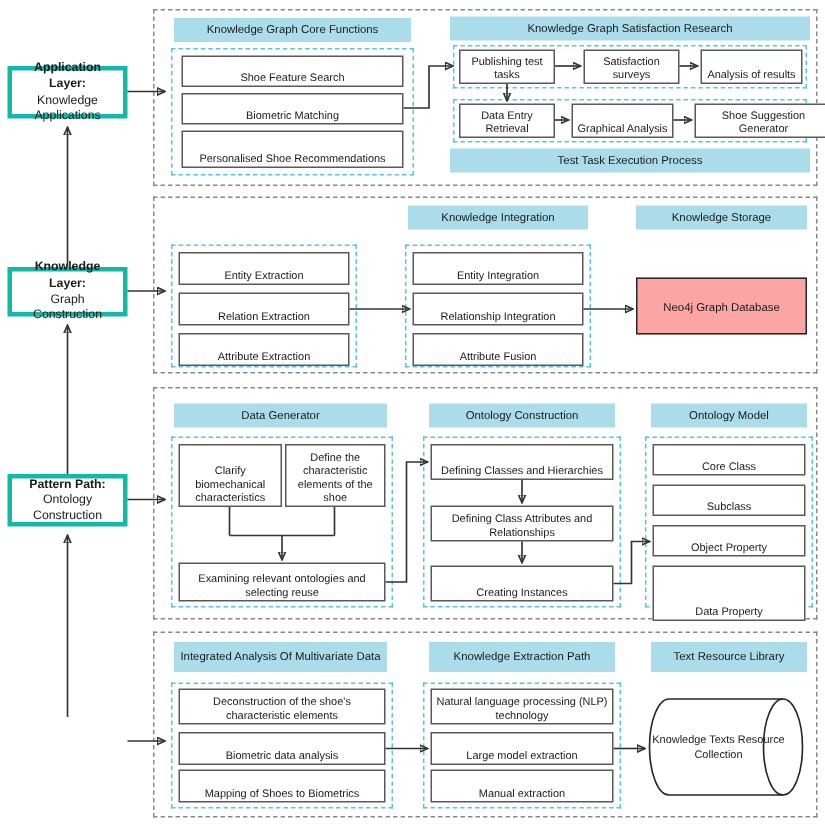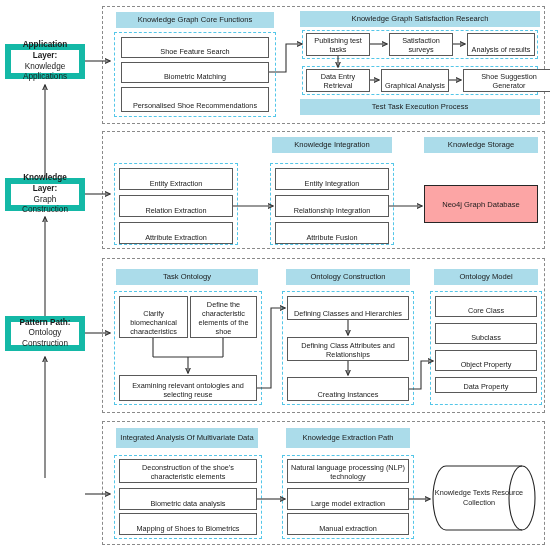--- a/index.html
+++ b/index.html
@@ -12,21 +12,21 @@
     position:relative;
     width:550px;height:551px;
     background:#ffffff;
     overflow:hidden;
   }
   
   .abs{position:absolute;box-sizing:border-box;}
 
   
   .layer-box{
-    border:6px solid #14b8a6;
+    border:3px solid #14b8a6;
     background:#ffffff;
     display:flex;flex-direction:column;
     align-items:center;justify-content:center;
     text-align:center;
     font-size:8.2px;line-height:10.6px;
     padding:2px 3px;
   }
   .layer-box .l1{font-weight:bold;}
   .layer-box .l2{font-weight:normal;}
 
@@ -180,21 +180,21 @@
   <div class="abs bluebar" style="left:424px;top:137px;width:114px;height:16px;">
     <span>Knowledge Storage</span>
   </div>
   <div class="abs big-box" style="left:424px;top:185px;width:114px;height:38px;">
     <span>Neo4j Graph Database</span>
   </div>
 
   <div class="abs row-panel" style="left:102px;top:258px;width:443px;height:155px;"></div>
 
   <div class="abs bluebar" style="left:116px;top:269px;width:142px;height:16px;">
-    <span>Task Ontology</span>
+    <span>Data Generator</span>
   </div>
   <div class="abs dgroup" style="left:114px;top:291px;width:148px;height:114px;"></div>
   <div class="abs pbox" style="left:119px;top:296px;width:69px;height:42px;">
     <span>Clarify biomechanical characteristics</span>
   </div>
   <div class="abs pbox" style="left:190px;top:296px;width:67px;height:42px;">
     <span>Define the characteristic elements of the shoe</span>
   </div>
   <div class="abs pbox" style="left:119px;top:375px;width:138px;height:26px;">
     <span>Examining relevant ontologies and selecting reuse</span>
@@ -220,21 +220,21 @@
   <div class="abs dgroup" style="left:430px;top:291px;width:112px;height:114px;"></div>
   <div class="abs pbox" style="left:435px;top:296px;width:102px;height:21px;">
     <span>Core Class</span>
   </div>
   <div class="abs pbox" style="left:435px;top:323px;width:102px;height:21px;">
     <span>Subclass</span>
   </div>
   <div class="abs pbox" style="left:435px;top:350px;width:102px;height:21px;">
     <span>Object Property</span>
   </div>
-  <div class="abs pbox" style="left:435px;top:377px;width:102px;height:16px;">
+  <div class="abs pbox" style="left:435px;top:377px;width:102px;height:37px;">
     <span>Data Property</span>
   </div>
 
   <div class="abs row-panel" style="left:102px;top:421px;width:443px;height:124px;"></div>
 
   <div class="abs bluebar" style="left:116px;top:428px;width:142px;height:20px;">
     <span>Integrated Analysis Of Multivariate Data</span>
   </div>
   <div class="abs dgroup" style="left:114px;top:455px;width:148px;height:84px;"></div>
   <div class="abs pbox" style="left:119px;top:459px;width:138px;height:24px;">
@@ -254,20 +254,23 @@
   <div class="abs pbox" style="left:287px;top:459px;width:122px;height:24px;">
     <span>Natural language processing (NLP) technology</span>
   </div>
   <div class="abs pbox" style="left:287px;top:488px;width:122px;height:22px;">
     <span>Large model extraction</span>
   </div>
   <div class="abs pbox" style="left:287px;top:513px;width:122px;height:22px;">
     <span>Manual extraction</span>
   </div>
 
+  <div class="abs bluebar" style="left:434px;top:428px;width:104px;height:20px;">
+    <span>Text Resource Library</span>
+  </div>
 
   <div class="cyl-wrap" style="left:432px;top:465px;width:108px;height:66px;">
     <svg width="108" height="66" viewBox="0 0 108 66">
       <path d="M 14 1 L 90 1 A 13 32 0 0 1 90 65 L 14 65 A 13 32 0 0 1 14 1 Z" fill="#ffffff" stroke="#262626" stroke-width="1.1"></path>
       <path d="M 90 1 A 13 32 0 0 0 90 65" fill="none" stroke="#262626" stroke-width="1.1"></path>
     </svg>
     <div class="cyl-text">Knowledge Texts Resource Collection</div>
   </div>
 
   <svg id="wires">

